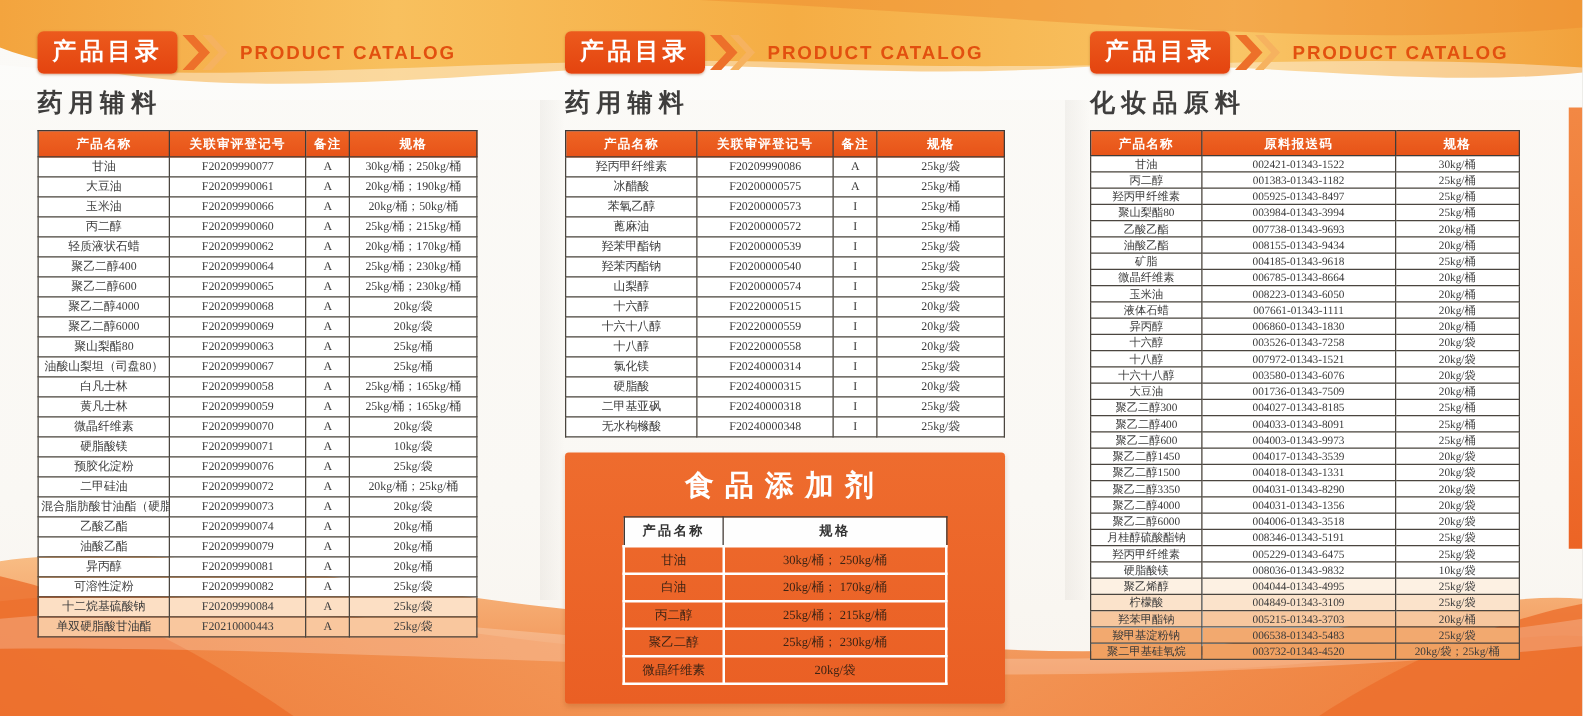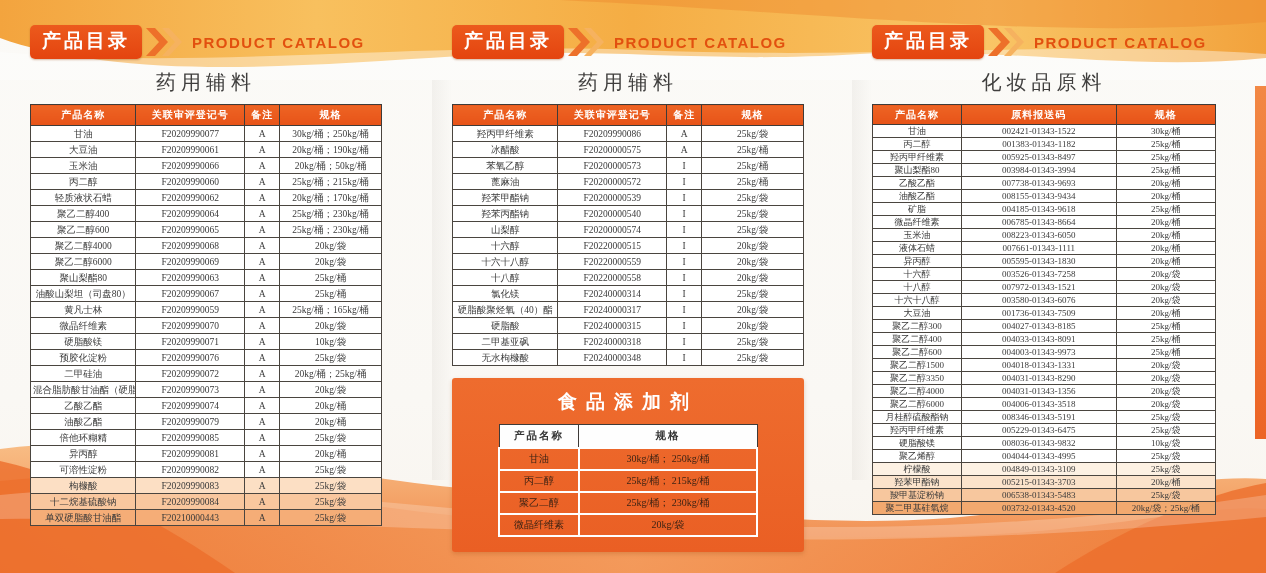--- a/index.html
+++ b/index.html
@@ -32,22 +32,22 @@
     color:#fff; font-weight:bold; font-size:19px; letter-spacing:3px;
     padding:3px 12px 5px 12px; border-radius:5px; white-space:nowrap;
     box-shadow:0 1px 2px rgba(140,60,10,0.35);
   }
   .chevrons { margin:0 8px 0 4px; display:block; }
   .badge-en {
     color:#e2500f; font-weight:bold; font-size:15px; letter-spacing:1.5px;
     white-space:nowrap;
   }
   .section-title {
-    margin:11px 0 8px 0; text-align:center;
-    font-size:20px; font-weight:normal; color:#3f3e3d; letter-spacing:5px;
+    margin:11px 0 8px 0; text-align:left;
+    font-size:20px; font-weight:bold; color:#3f3e3d; letter-spacing:5px;
   }
 
   .catalog-table {
     border-collapse:collapse; width:100%; table-layout:fixed;
     font-family:"Liberation Serif", serif; background:transparent;
   }
   .catalog-table th {
     background:linear-gradient(180deg,#ee6424,#e75318);
     color:#fff; font-family:"Liberation Sans", sans-serif;
     font-weight:bold; font-size:10px; letter-spacing:1px;
@@ -71,21 +71,21 @@
   #table-right tbody tr:nth-child(29) td { background:#f7c79e; }
   #table-right tbody tr:nth-child(30) td { background:#f2a96f; }
   #table-right tbody tr:nth-child(31) td { background:#f0a061; }
 
   .food-box {
     margin-top:12px; background:linear-gradient(180deg,#ee6c2e,#ea5f24);
     border-radius:3px; padding:9px 46px 15px 46px;
     box-shadow:0 2px 4px rgba(150,70,20,0.25);
   }
   .food-title {
-    color:#fff; text-align:center; font-weight:bold; font-size:19px;
+    color:#fff; text-align:center; font-weight:bold; font-size:23px;
     letter-spacing:9px; margin:2px 0 9px 0;
   }
   .food-table {
     width:100%; border-collapse:collapse; table-layout:fixed;
     font-family:"Liberation Serif", serif;
   }
   .food-table th {
     background:#fefefe; color:#333; font-family:"Liberation Sans", sans-serif;
     font-weight:bold; font-size:10.5px; letter-spacing:2px;
     padding:4px 2px; border:1px solid #3f3b38;
@@ -226,20 +226,26 @@
             <td>A</td>
             <td>25kg/桶</td>
           </tr>
           <tr>
             <td>油酸山梨坦（司盘80）</td>
             <td>F20209990067</td>
             <td>A</td>
             <td>25kg/桶</td>
           </tr>
           <tr>
+            <td>白凡士林</td>
+            <td>F20209990058</td>
+            <td>A</td>
+            <td>25kg/桶；165kg/桶</td>
+          </tr>
+          <tr>
             <td>黄凡士林</td>
             <td>F20209990059</td>
             <td>A</td>
             <td>25kg/桶；165kg/桶</td>
           </tr>
           <tr>
             <td>微晶纤维素</td>
             <td>F20209990070</td>
             <td>A</td>
             <td>20kg/袋</td>
@@ -274,40 +280,28 @@
             <td>A</td>
             <td>20kg/桶</td>
           </tr>
           <tr>
             <td>油酸乙酯</td>
             <td>F20209990079</td>
             <td>A</td>
             <td>20kg/桶</td>
           </tr>
           <tr>
-            <td>倍他环糊精</td>
-            <td>F20209990085</td>
-            <td>A</td>
-            <td>25kg/袋</td>
-          </tr>
-          <tr>
             <td>异丙醇</td>
             <td>F20209990081</td>
             <td>A</td>
             <td>20kg/桶</td>
           </tr>
           <tr>
             <td>可溶性淀粉</td>
             <td>F20209990082</td>
-            <td>A</td>
-            <td>25kg/袋</td>
-          </tr>
-          <tr>
-            <td>枸橼酸</td>
-            <td>F20209990083</td>
             <td>A</td>
             <td>25kg/袋</td>
           </tr>
           <tr>
             <td>十二烷基硫酸钠</td>
             <td>F20209990084</td>
             <td>A</td>
             <td>25kg/袋</td>
           </tr>
           <tr>
@@ -408,26 +402,20 @@
             <td>I</td>
             <td>20kg/袋</td>
           </tr>
           <tr>
             <td>氯化镁</td>
             <td>F20240000314</td>
             <td>I</td>
             <td>25kg/袋</td>
           </tr>
           <tr>
-            <td>硬脂酸聚烃氧（40）酯</td>
-            <td>F20240000317</td>
-            <td>I</td>
-            <td>20kg/袋</td>
-          </tr>
-          <tr>
             <td>硬脂酸</td>
             <td>F20240000315</td>
             <td>I</td>
             <td>20kg/袋</td>
           </tr>
           <tr>
             <td>二甲基亚砜</td>
             <td>F20240000318</td>
             <td>I</td>
             <td>25kg/袋</td>
@@ -453,20 +441,24 @@
               <th>产品名称</th>
               <th>规格</th>
             </tr>
           </thead>
           <tbody>
             <tr>
               <td>甘油</td>
               <td>30kg/桶； 250kg/桶</td>
             </tr>
             <tr>
+              <td>白油</td>
+              <td>20kg/桶； 170kg/桶</td>
+            </tr>
+            <tr>
               <td>丙二醇</td>
               <td>25kg/桶； 215kg/桶</td>
             </tr>
             <tr>
               <td>聚乙二醇</td>
               <td>25kg/桶； 230kg/桶</td>
             </tr>
             <tr>
               <td>微晶纤维素</td>
               <td>20kg/袋</td>
@@ -547,21 +539,21 @@
             <td>008223-01343-6050</td>
             <td>20kg/桶</td>
           </tr>
           <tr>
             <td>液体石蜡</td>
             <td>007661-01343-1111</td>
             <td>20kg/桶</td>
           </tr>
           <tr>
             <td>异丙醇</td>
-            <td>005595-01343-1830</td>
+            <td>006860-01343-1830</td>
             <td>20kg/桶</td>
           </tr>
           <tr>
             <td>十六醇</td>
             <td>003526-01343-7258</td>
             <td>20kg/袋</td>
           </tr>
           <tr>
             <td>十八醇</td>
             <td>007972-01343-1521</td>
@@ -584,20 +576,25 @@
           </tr>
           <tr>
             <td>聚乙二醇400</td>
             <td>004033-01343-8091</td>
             <td>25kg/桶</td>
           </tr>
           <tr>
             <td>聚乙二醇600</td>
             <td>004003-01343-9973</td>
             <td>25kg/桶</td>
+          </tr>
+          <tr>
+            <td>聚乙二醇1450</td>
+            <td>004017-01343-3539</td>
+            <td>20kg/袋</td>
           </tr>
           <tr>
             <td>聚乙二醇1500</td>
             <td>004018-01343-1331</td>
             <td>20kg/袋</td>
           </tr>
           <tr>
             <td>聚乙二醇3350</td>
             <td>004031-01343-8290</td>
             <td>20kg/袋</td>

